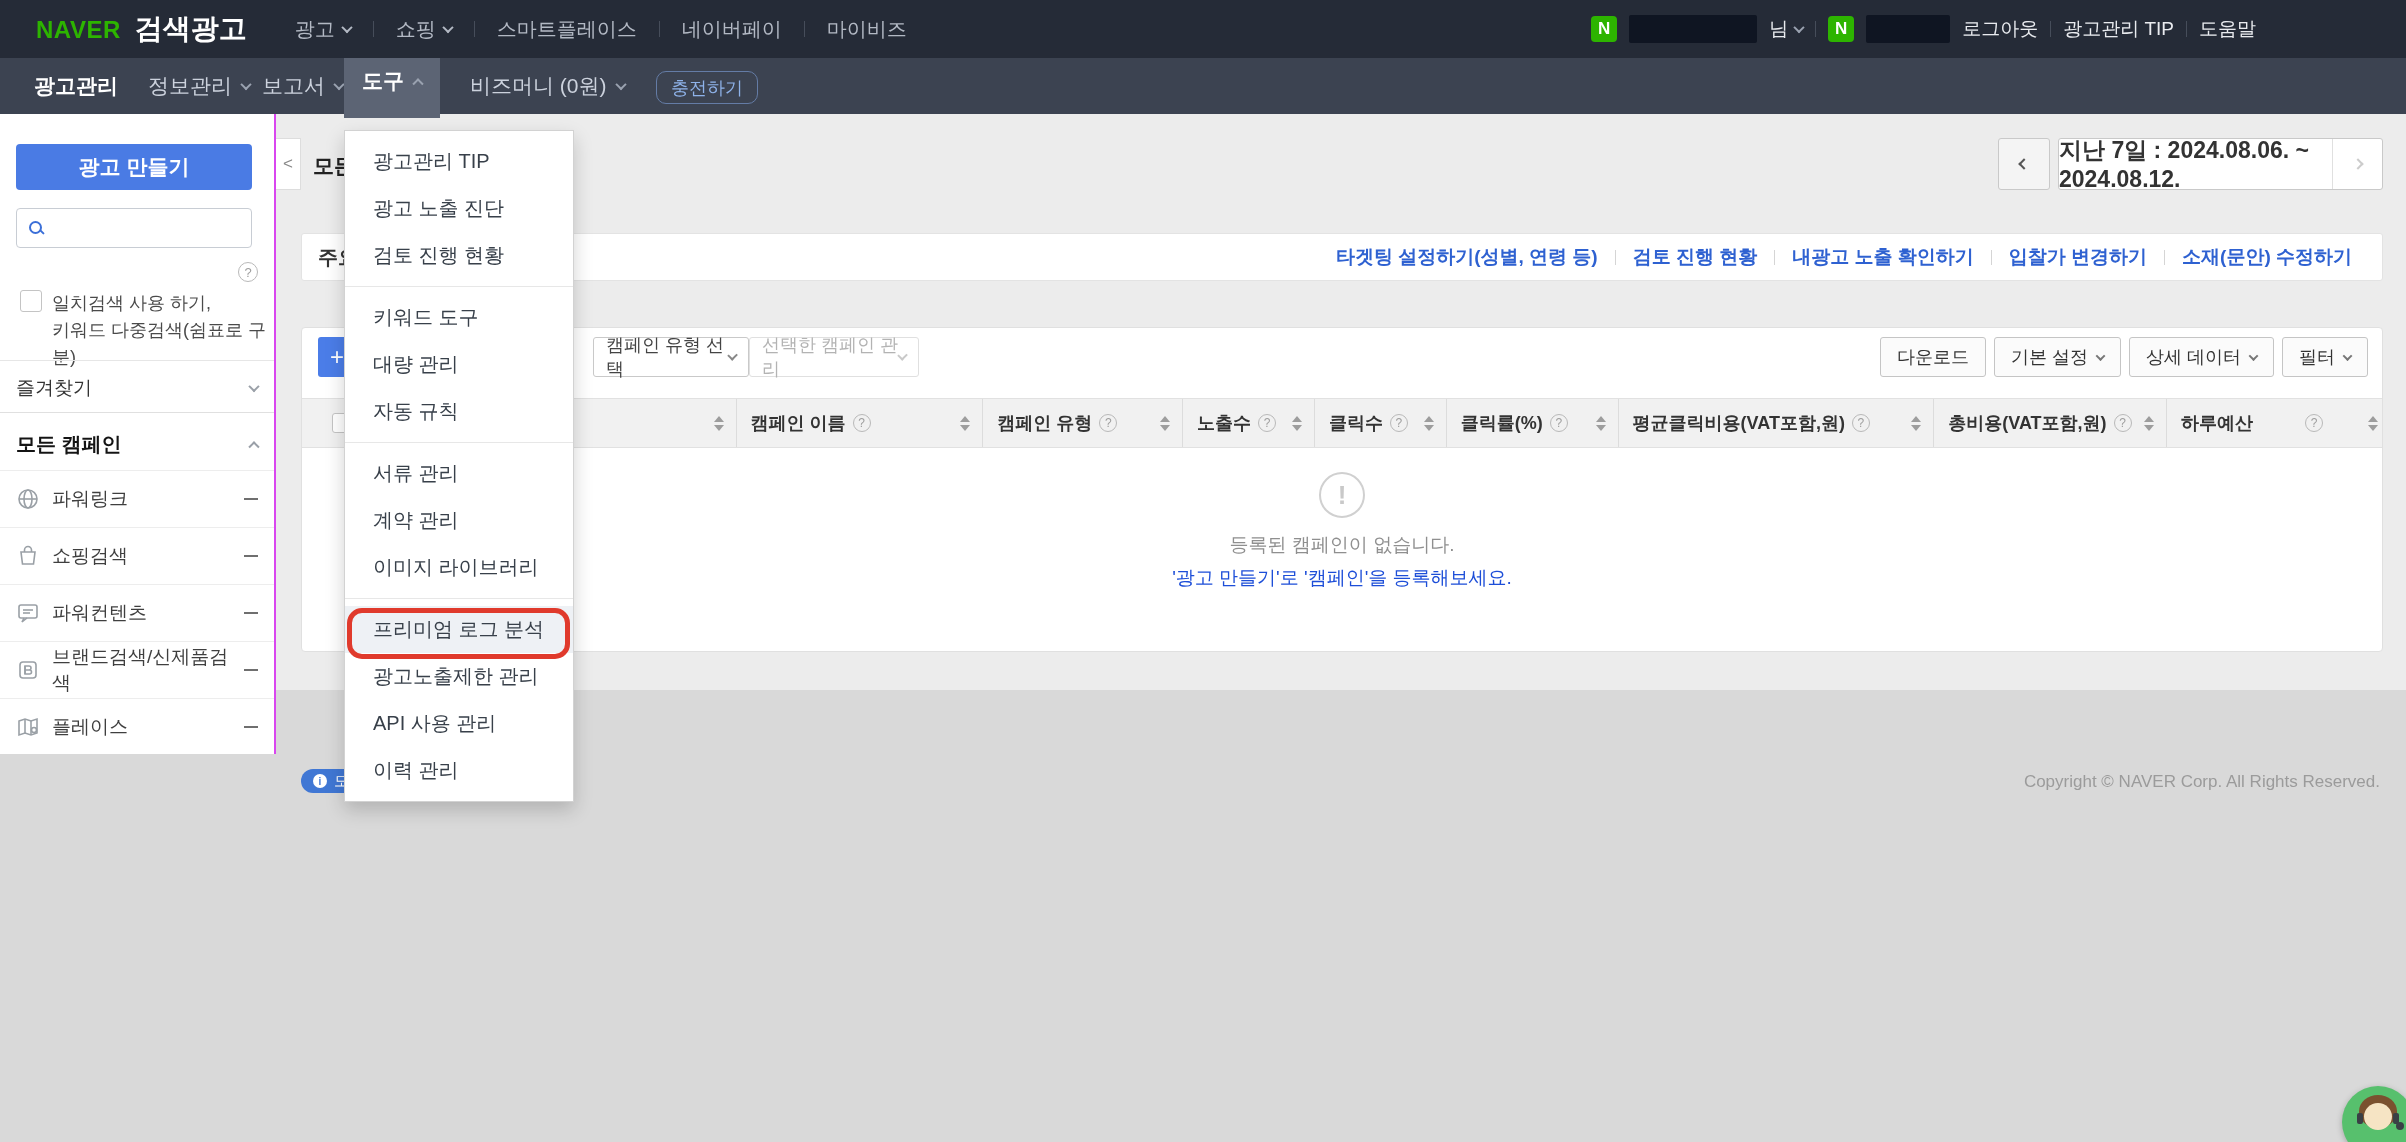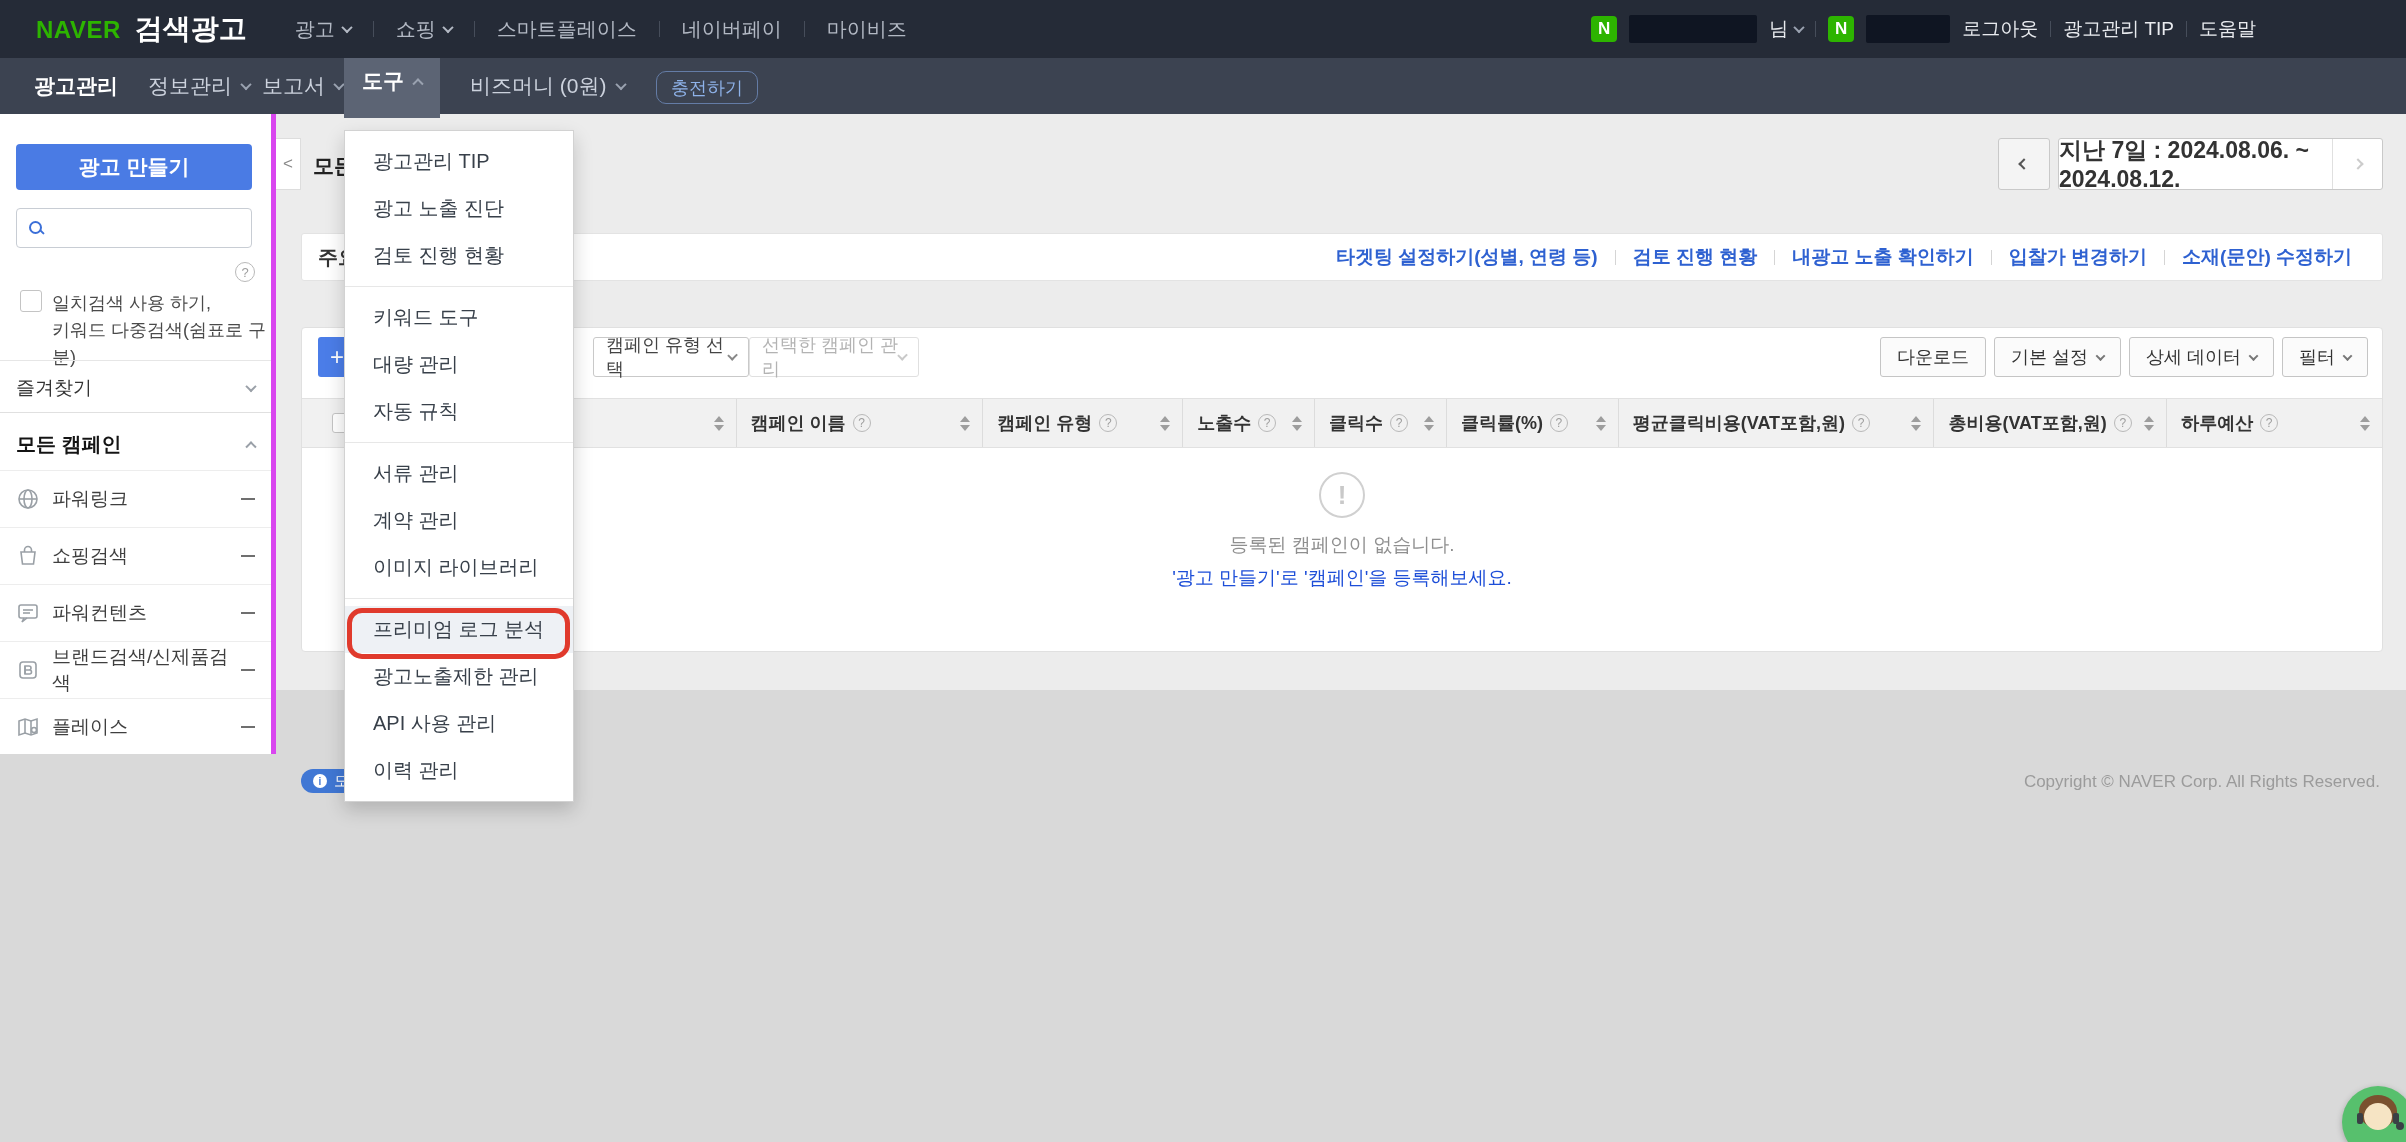--- a/index.html
+++ b/index.html
@@ -28,21 +28,21 @@
   .top-right .cv { color:#9aa2b0; }
   
   .menubar { position:absolute; left:0; top:58px; width:2406px; height:56px; background:#3c4351; z-index:30; }
   .mi { position:absolute; top:0; height:56px; display:flex; align-items:center; gap:10px; color:#ccd2dd; font-size:21px; cursor:pointer; }
   .mi .cv { color:#9aa2b0; }
   .mi.first { color:#ffffff; font-weight:bold; }
   .mi.active { left:344px; width:96px; height:60px; background:#5c6474; color:#fff; font-weight:bold; justify-content:center; padding-bottom:14px; }
   .charge { position:absolute; left:656px; top:13px; height:33px; padding:0 14px; border:1px solid #647ca6; border-radius:10px; color:#8fb3ea; font-size:18px; background:transparent; display:flex; align-items:center; cursor:pointer; }
   
   .content-bg { position:absolute; left:276px; top:114px; width:2130px; height:576px; background:#ececec; }
-  .sidebar { position:absolute; left:0; top:114px; width:276px; height:640px; background:#ffffff; border-right:5px solid #d946ef; z-index:10; }
+  .sidebar { position:absolute; left:0; top:114px; width:276px; height:640px; background:#ffffff; border-right:2px solid #d946ef; z-index:10; }
   .mkbtn { position:absolute; left:16px; top:30px; width:236px; height:46px; background:#4a7be4; border:none; border-radius:4px; color:#fff; font-size:21px; font-weight:bold; cursor:pointer; font-family:inherit; }
   .sbox { position:absolute; left:16px; top:94px; width:236px; height:40px; border:1px solid #c8cdd4; border-radius:4px; background:#fff; display:flex; align-items:center; padding-left:12px; }
   .mag { position:relative; width:14px; height:14px; }
   .mag::before { content:""; position:absolute; left:0; top:0; width:9px; height:9px; border:2px solid #3b6fd8; border-radius:50%; }
   .mag::after { content:""; position:absolute; left:10px; top:10px; width:6px; height:2px; background:#3b6fd8; transform:rotate(45deg); border-radius:1px; }
   .sbox input { border:none; outline:none; flex:1; height:30px; margin-left:8px; font-size:18px; font-family:inherit; background:transparent; }
   .qmark { width:20px; height:20px; border:1px solid #b9b9b9; border-radius:50%; color:#9e9e9e; font-size:13px; display:flex; align-items:center; justify-content:center; }
   .side-q { position:absolute; right:16px; top:148px; }
   .chkrow { position:absolute; left:20px; top:176px; display:flex; gap:10px; }
   .chk { width:22px; height:22px; border:1px solid #c4c4c4; border-radius:3px; background:#fff; flex:none; cursor:pointer; }
@@ -373,21 +373,21 @@
           </span>
       </div>
       <div class="th" style="width:233px;">
         <span class="hlbl">총비용(VAT포함,원)</span>
           <span class="qmark">?</span>
         <span class="sorter">
             <i class="sa-up"></i>
             <i class="sa-dn"></i>
           </span>
       </div>
-      <div class="th" style="width:216px;">
+      <div class="th" style="width:216px;gap:45px;">
         <span class="hlbl">하루예산</span>
           <span class="qmark">?</span>
         <span class="sorter">
             <i class="sa-up"></i>
             <i class="sa-dn"></i>
           </span>
       </div>
     </div>
 
     <div class="empty">

